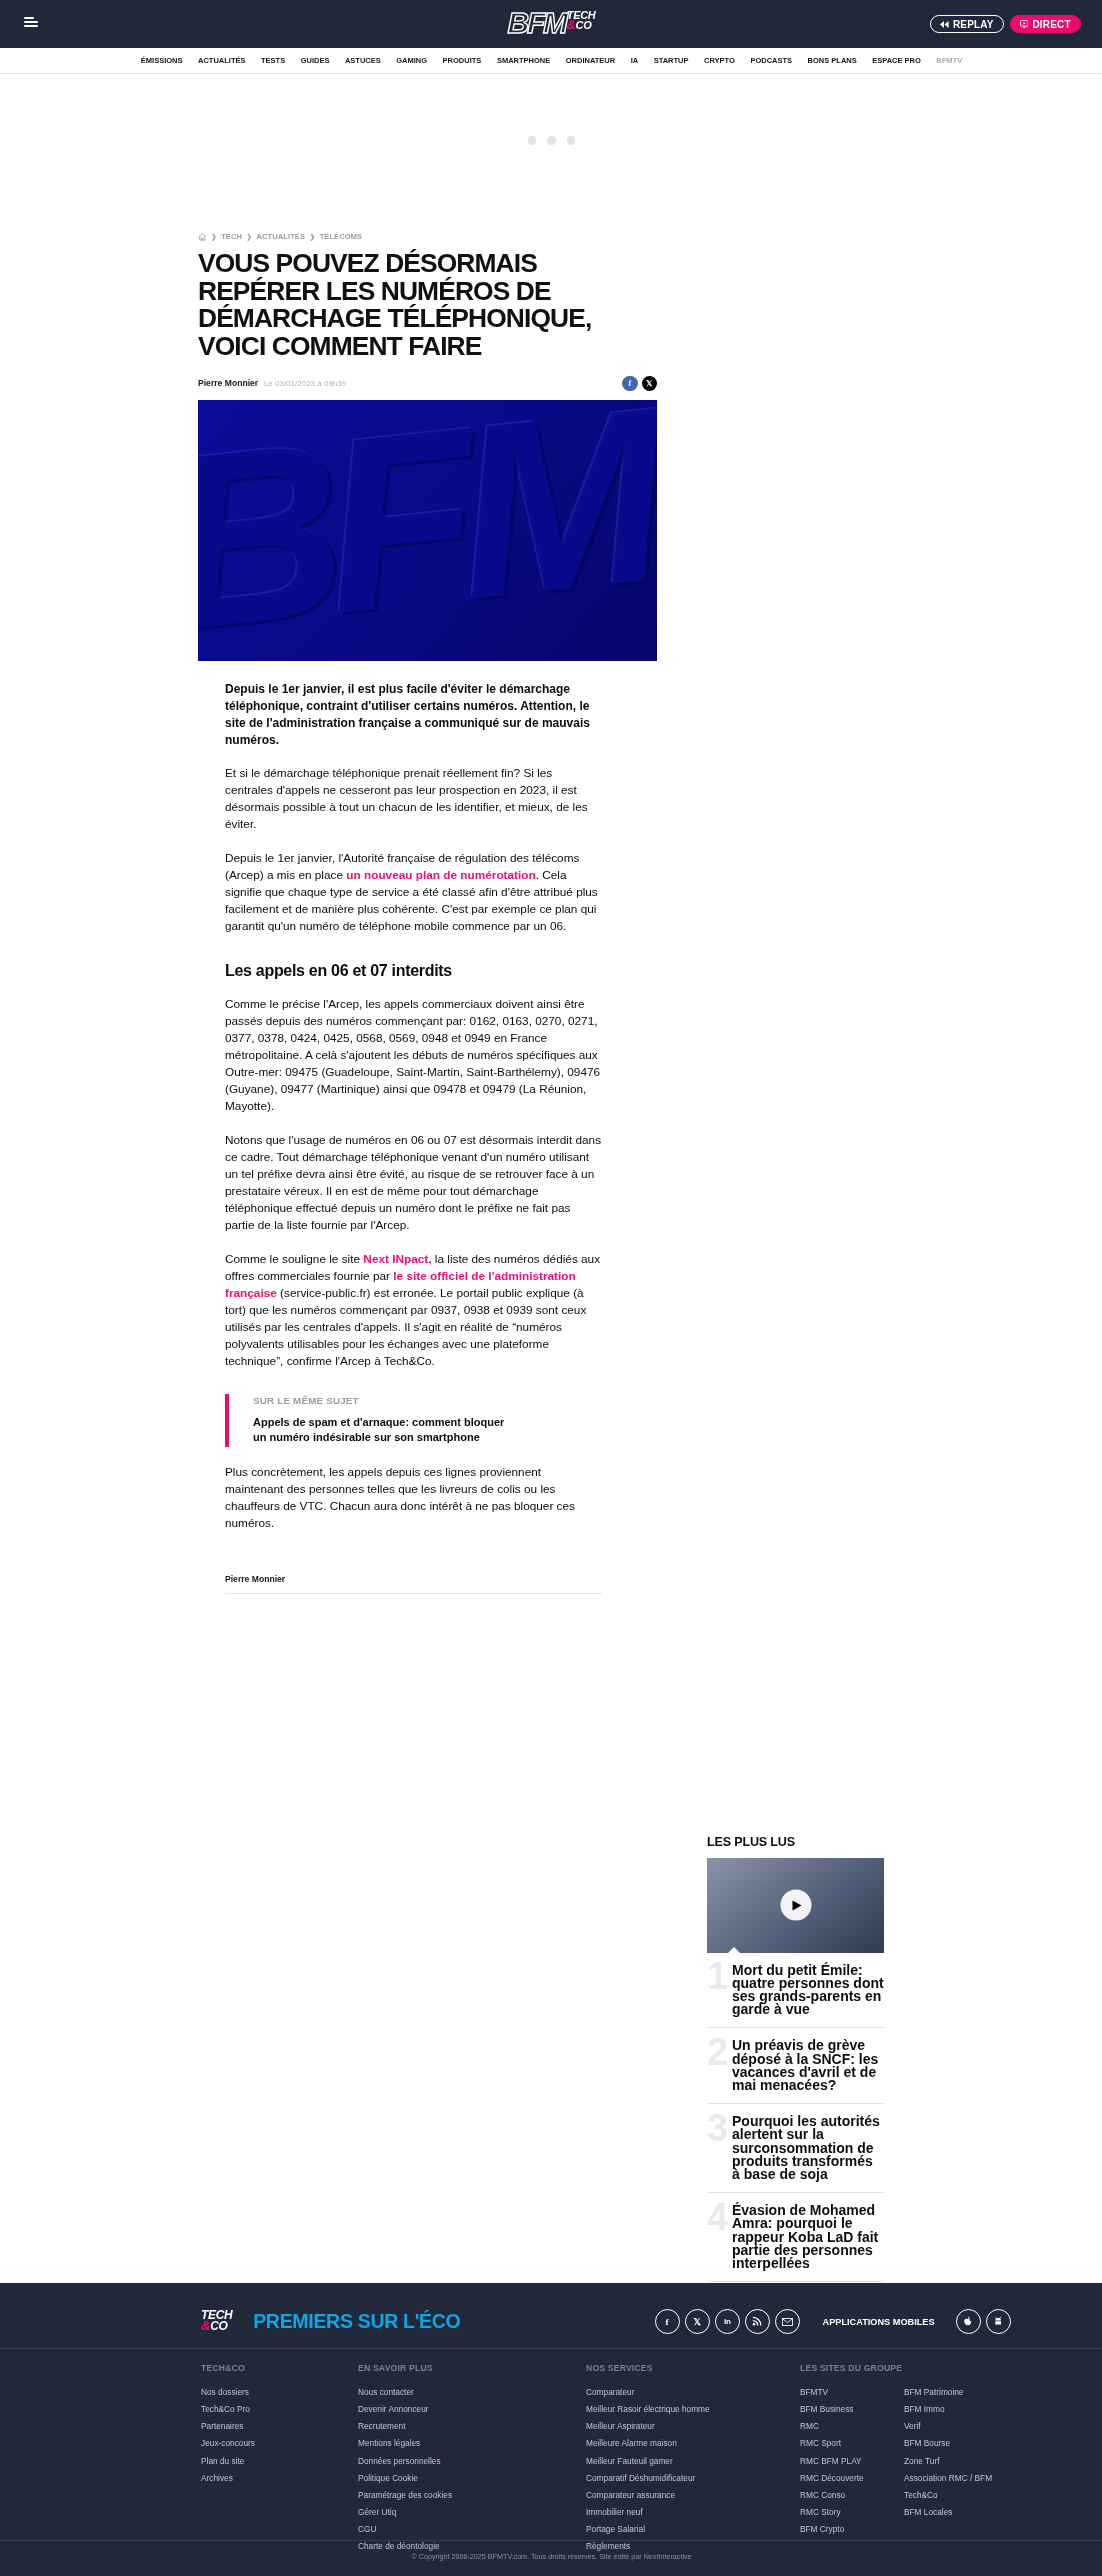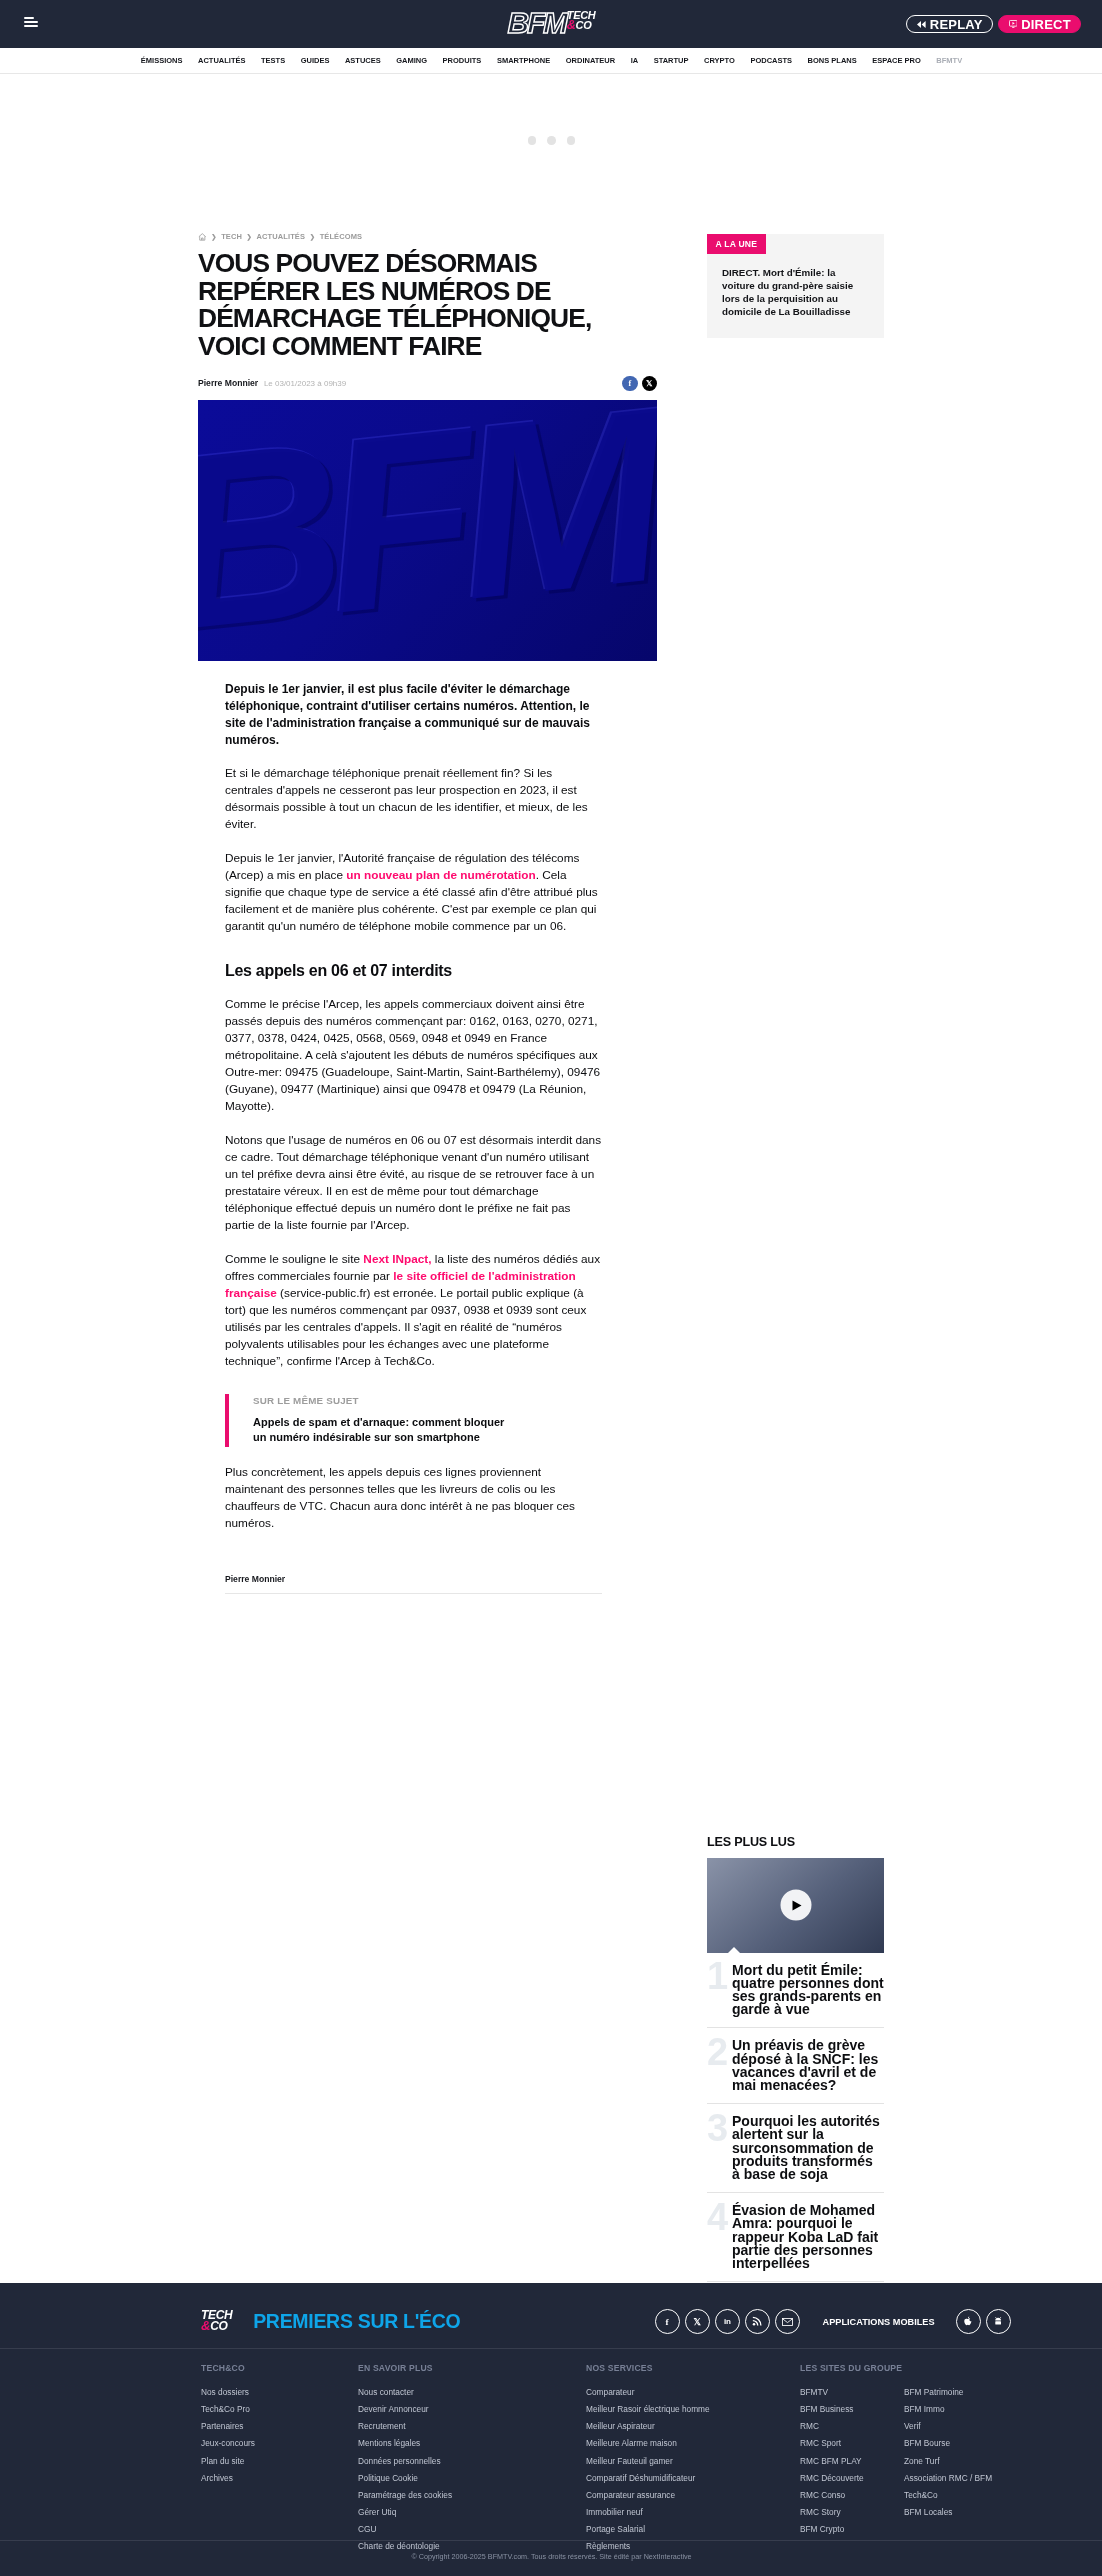--- a/index.html
+++ b/index.html
@@ -11,21 +11,21 @@
   .burger { position:absolute; left:24px; top:17px; width:13.8px; height:11.5px; cursor:pointer; }
   .burger span { display:block; height:1.7px; background:#fff; border-radius:1.1px; margin-bottom:2.3px; }
   .burger span:nth-child(1){ width:10.3px; }
   .burger span:nth-child(2){ width:13.8px; }
   .burger span:nth-child(3){ width:13.8px; }
   .logo { position:absolute; left:50%; top:5.7px; transform:translateX(-50%); display:flex; align-items:flex-start; }
   .logo .bfm { font-size:30px; font-weight:900; font-style:italic; letter-spacing:-2.3px; color:#212839; -webkit-text-stroke:1.4px #fff; line-height:33px; }
   .logo .techco { margin-left:1.1px; margin-top:5.7px; line-height:9.2px; font-weight:900; font-size:11px; letter-spacing:-0.3px; color:#fff; font-style:italic; }
   .logo .techco .amp { color:#ea0d6e; font-size:12.6px; }
   .hdr-buttons { position:absolute; right:22px; top:15px; display:flex; gap:5.7px; }
-  .btn-pill { height:18.4px; border-radius:9.8px; display:flex; align-items:center; gap:4px; padding:0 9.2px; font-weight:800; font-size:13px; color:#fff; letter-spacing:0.2px; cursor:pointer; }
+  .btn-pill { height:18.4px; border-radius:9.8px; display:flex; align-items:center; gap:4px; padding:0 9.2px; font-weight:800; font-size:10px; color:#fff; letter-spacing:0.2px; cursor:pointer; }
   .btn-replay { border:1.1px solid #fff; background:transparent; }
   .btn-direct { background:#ea0d6e; border:1.1px solid #ea0d6e; }
 
   
   .nav { position:absolute; top:48px; left:0; width:1103px; height:26px; background:#fff; border-bottom:0.6px solid #e7e7e7; display:flex; align-items:center; justify-content:center; gap:15.5px; }
   .nav-item { font-size:7.5px; font-weight:800; color:#14161c; letter-spacing:0px; cursor:pointer; white-space:nowrap; }
   .nav-item:last-child { color:#a9adb5; }
 
   
   .ad-dots { position:absolute; top:136px; left:0; width:1103px; display:flex; justify-content:center; gap:11px; }
@@ -212,24 +212,20 @@
         <div class="rlabel">SUR LE MÊME SUJET</div>
         <a class="rlink">Appels de spam et d'arnaque: comment bloquer un numéro indésirable sur son smartphone</a>
       </div>
 
       <p class="para">Plus concrètement, les appels depuis ces lignes proviennent maintenant des personnes telles que les livreurs de colis ou les chauffeurs de VTC. Chacun aura donc intérêt à ne pas bloquer ces numéros.</p>
 
       <div class="signature">Pierre Monnier</div>
     </div>
   </div>
 
-  <div class="une">
-    <span class="une-badge">A LA UNE</span>
-    <a class="une-title">DIRECT. Mort d'Émile: la voiture du grand-père saisie lors de la perquisition au domicile de La Bouilladisse</a>
-  </div>
 
   <div class="mostread">
     <div class="mr-title">LES PLUS LUS</div>
     <div class="mr-thumb">
       <span class="play">
           <i></i>
         </span>
       <span class="wedge"></span>
     </div>
     <div>

